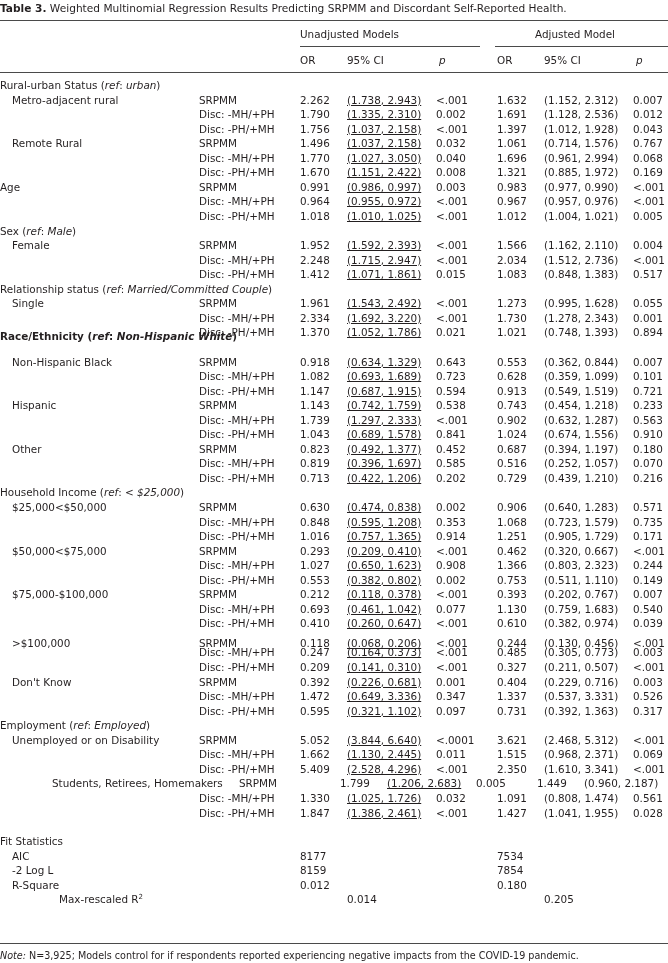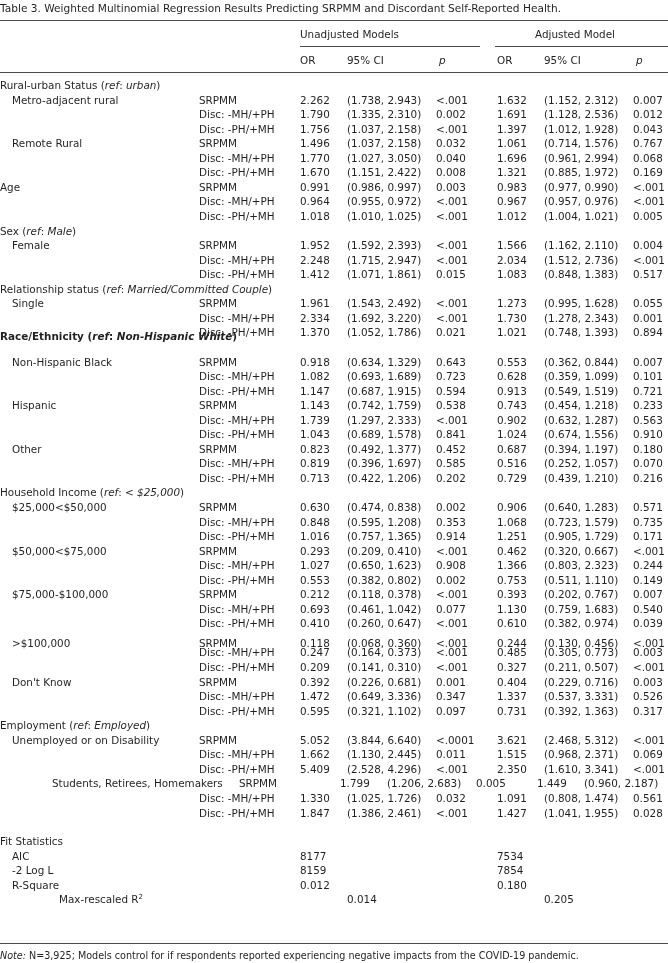--- a/index.html
+++ b/index.html
@@ -7,36 +7,36 @@
     width: 668px; height: 963px; overflow: hidden;
     font-family: "DejaVu Sans", sans-serif;
     color: #231f20;
     font-size: 10.4px;
     position: relative;
   }
   .caption {
     position: absolute; left: 0; top: 1px; width: 668px;
     font-size: 10.6px; line-height: 14px; white-space: nowrap;
   }
-  .caption b { font-weight: normal; }
+  .caption b { font-weight: bold; }
   .rule { position: absolute; left: 0; width: 668px; background: #4a4a4a; }
   .rule.top { top: 20px; height: 1px; }
   .rule.head { top: 72px; height: 1px; }
   .rule.bottom { top: 943px; height: 1px; }
   .subrule { position: absolute; height: 1px; background: #4a4a4a; top: 46px; }
   .subrule.unadj { left: 300px; width: 180px; }
   .subrule.adj { left: 495px; width: 173px; }
   .hdr { position: absolute; white-space: nowrap; line-height: 13px; }
   .row { position: absolute; left: 0; width: 668px; height: 15px; line-height: 15px; white-space: nowrap; }
   .cell { position: absolute; top: 0; white-space: nowrap; }
   .c-label { left: 0; }
   .c-label.ind { left: 12px; }
   .c-outcome { left: 199px; }
   .c-or1 { left: 300px; }
-  .c-ci1 { left: 347px; }
+  .c-ci1 { left: 347px; text-decoration: underline; }
   .c-p1 { left: 436px; }
   .c-or2 { left: 497px; }
   .c-ci2 { left: 544px; }
   .c-p2 { left: 633px; }
   .ital { font-style: italic; }
   .note { position: absolute; left: 0; top: 949px; font-size: 9.6px; line-height: 13px; white-space: nowrap; }
   sup { font-size: 7px; line-height: 0; }
 </style>
 </head>
 <body>
@@ -380,21 +380,21 @@
       <span class="cell c-ci1">(0.260, 0.647)</span>
       <span class="cell c-p1">&lt;.001</span>
       <span class="cell c-or2">0.610</span>
       <span class="cell c-ci2">(0.382, 0.974)</span>
       <span class="cell c-p2">0.039</span>
     </div>
     <div class="row" style="top: 636px; padding-left: 40px;">
       <span class="cell c-label ind">&gt;$100,000</span>
       <span class="cell c-outcome">SRPMM</span>
       <span class="cell c-or1">0.118</span>
-      <span class="cell c-ci1">(0.068, 0.360)</span>
+      <span class="cell c-ci1">(0.068, 0.206)</span>
       <span class="cell c-p1">&lt;.001</span>
       <span class="cell c-or2">0.244</span>
       <span class="cell c-ci2">(0.130, 0.456)</span>
       <span class="cell c-p2">&lt;.001</span>
     </div>
     <div class="row" style="top: 645.4px;">
       <span class="cell c-outcome">Disc: -MH/+PH</span>
       <span class="cell c-or1">0.247</span>
       <span class="cell c-ci1">(0.164, 0.373)</span>
       <span class="cell c-p1">&lt;.001</span>

